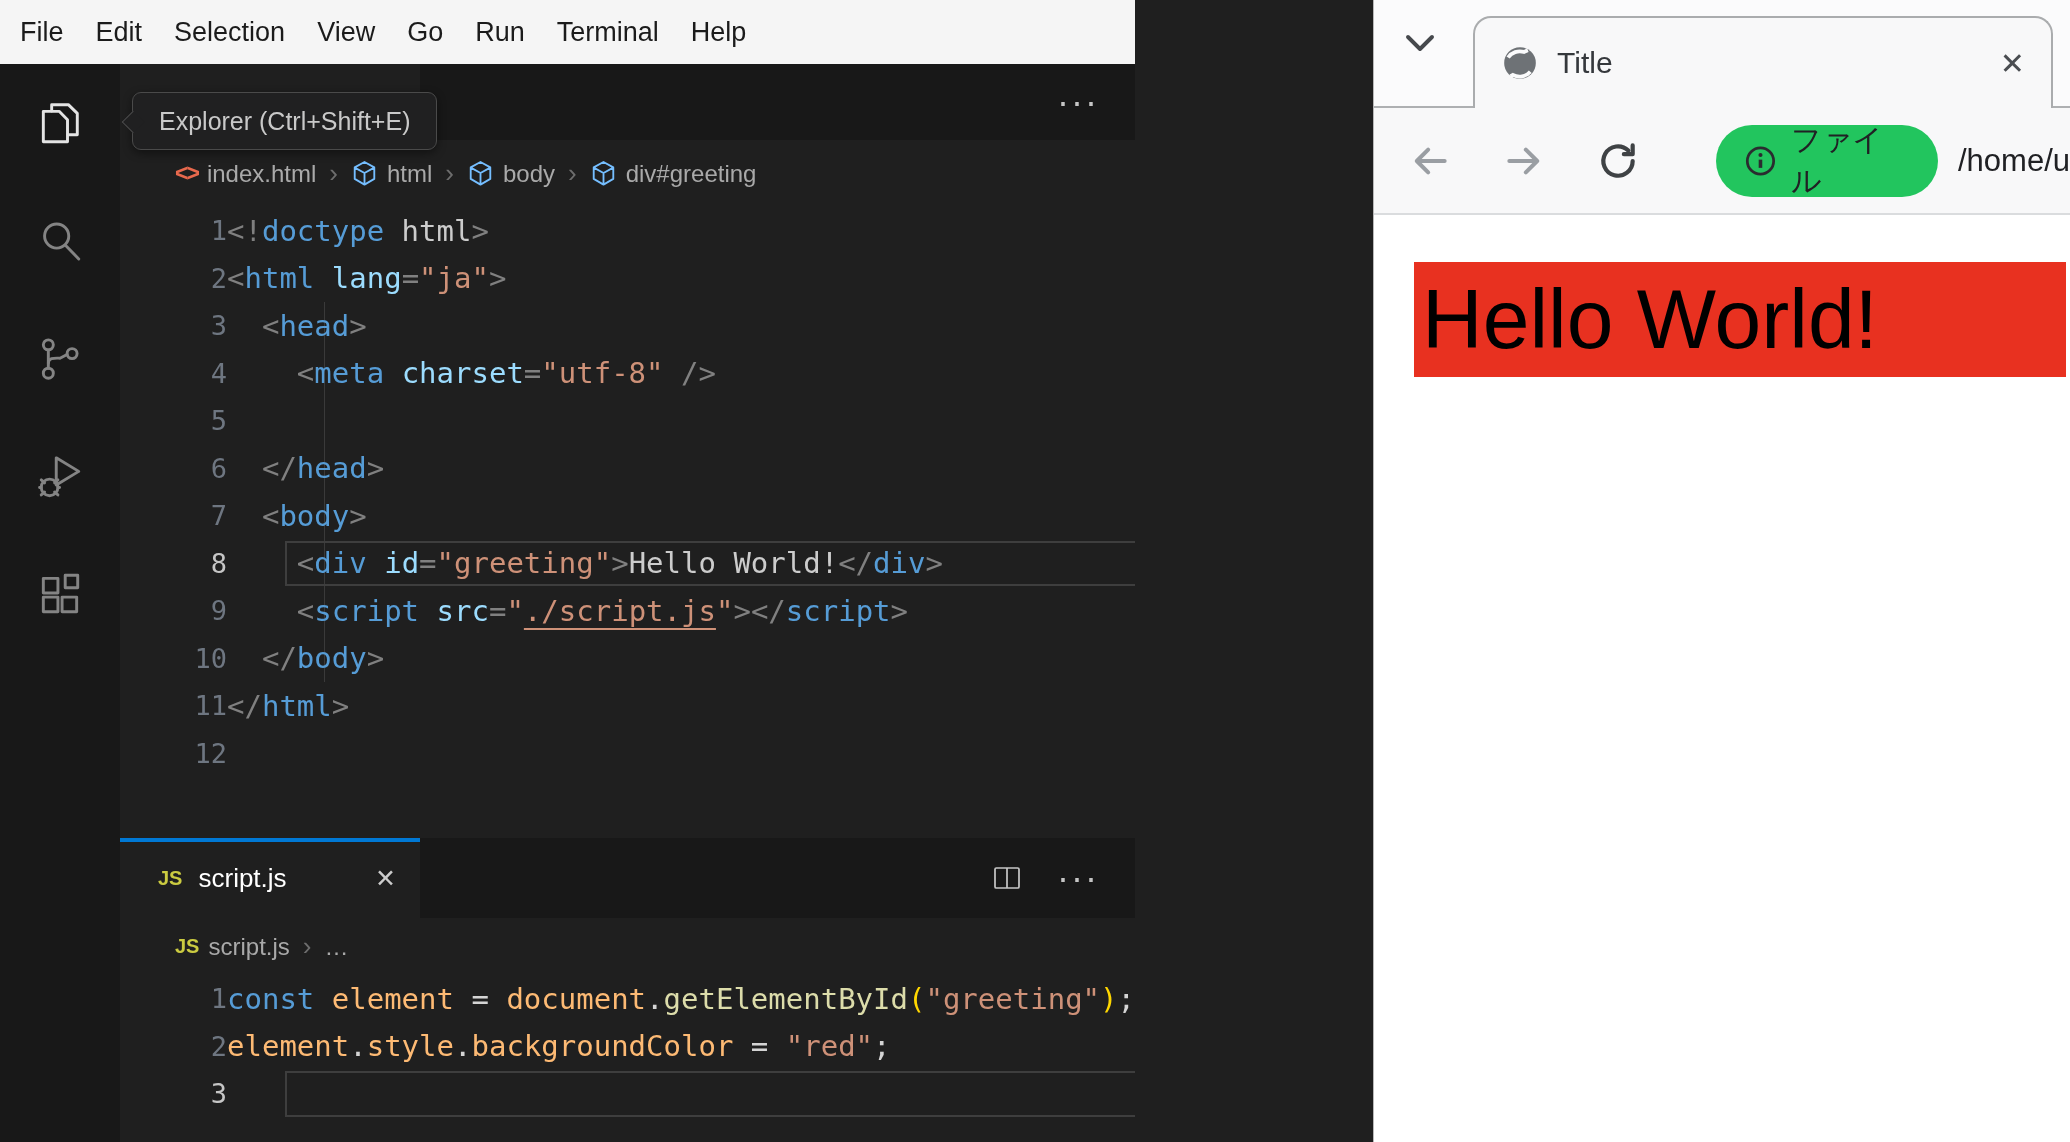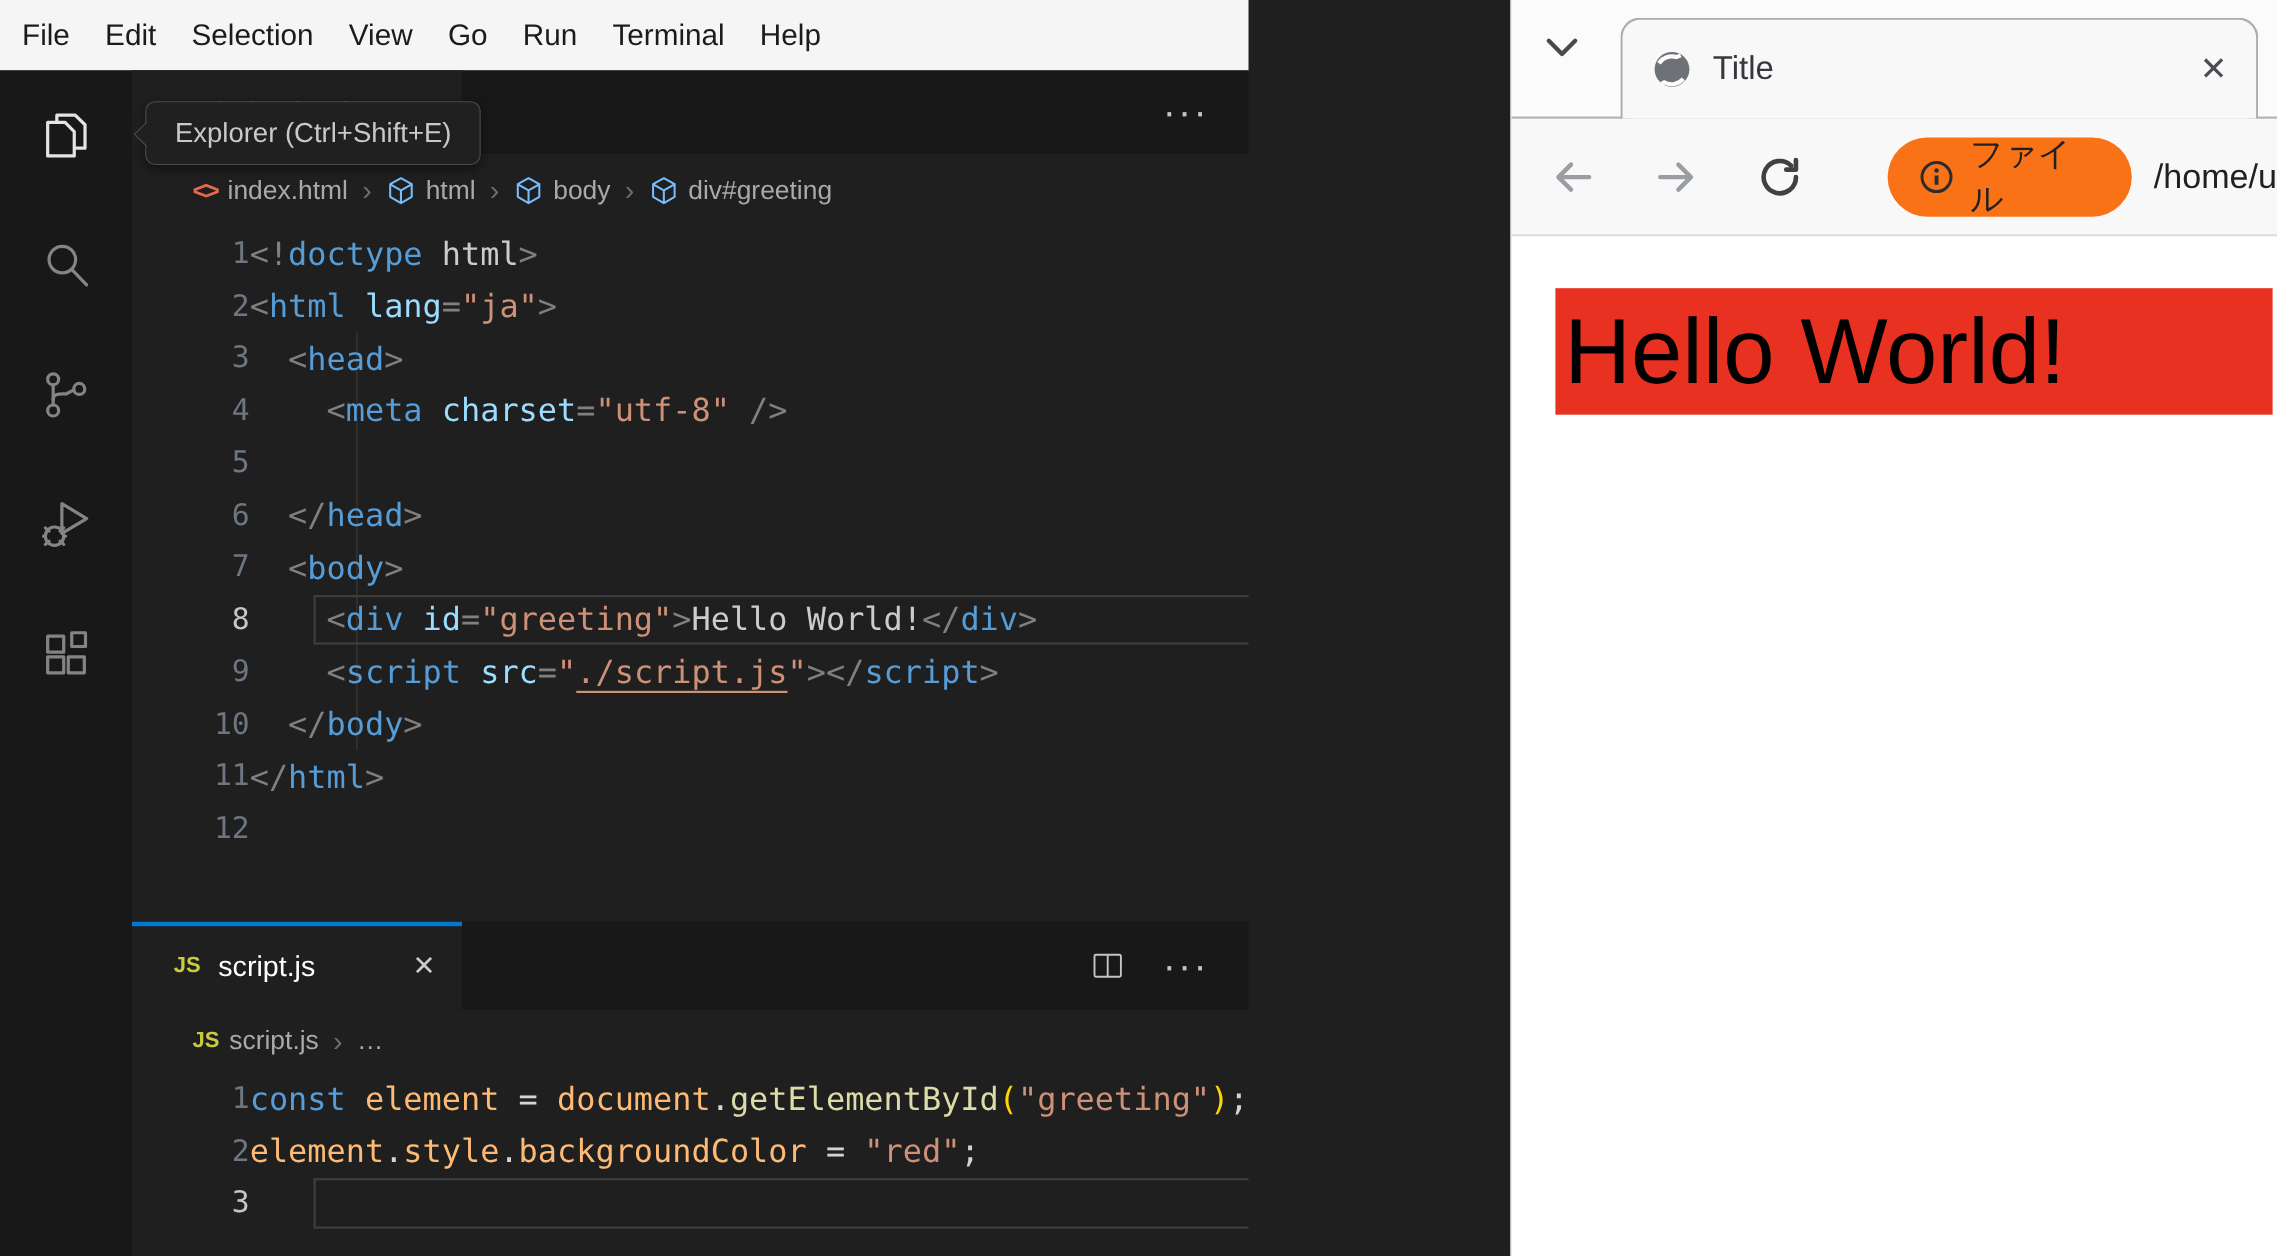--- a/index.html
+++ b/index.html
@@ -87,21 +87,21 @@
   #tabstrip { position:relative; height:108px; background:#fbfbfc; border-bottom:2px solid #aeb0b2; }
   #tabsearch { position:absolute; left:28px; top:30px; }
   #btab { position:absolute; left:99px; width:580px; top:16px; bottom:-2px; background:#f8f8f9;
           border:2px solid #aaacae; border-bottom:none; border-radius:18px 18px 0 0;
           display:flex; align-items:center; padding:0 26px; gap:18px; z-index:2; }
   #btab-title { font-size:30px; color:#35383c; }
   #btab-close { margin-left:auto; font-size:30px; color:#4a4d51; }
   #btoolbar { position:relative; height:107px; background:#f8f8f9; border-bottom:2px solid #dadcde;
               display:flex; align-items:center; padding-left:34px; }
   .nav-btn { margin-right:50px; }
-  #chip { display:inline-flex; align-items:center; gap:14px; background:#f97316; border-radius:36px;
+  #chip { display:inline-flex; align-items:center; gap:14px; background:#22c55e; border-radius:36px;
           height:72px; padding:0 28px; margin-left:26px; font-size:30px; color:#202124; }
   #url { margin-left:20px; font-size:31px; color:#202124; white-space:nowrap; }
   #bcontent { position:relative; height:925px; background:#ffffff; }
   #greeting-box { position:absolute; left:40px; top:47px; width:652px; height:115px;
                   display:flex; align-items:center; padding-left:8px;
                   font-size:84px; color:#000000; white-space:nowrap; overflow:hidden; }
 </style>
 </head>
 <body>
 

